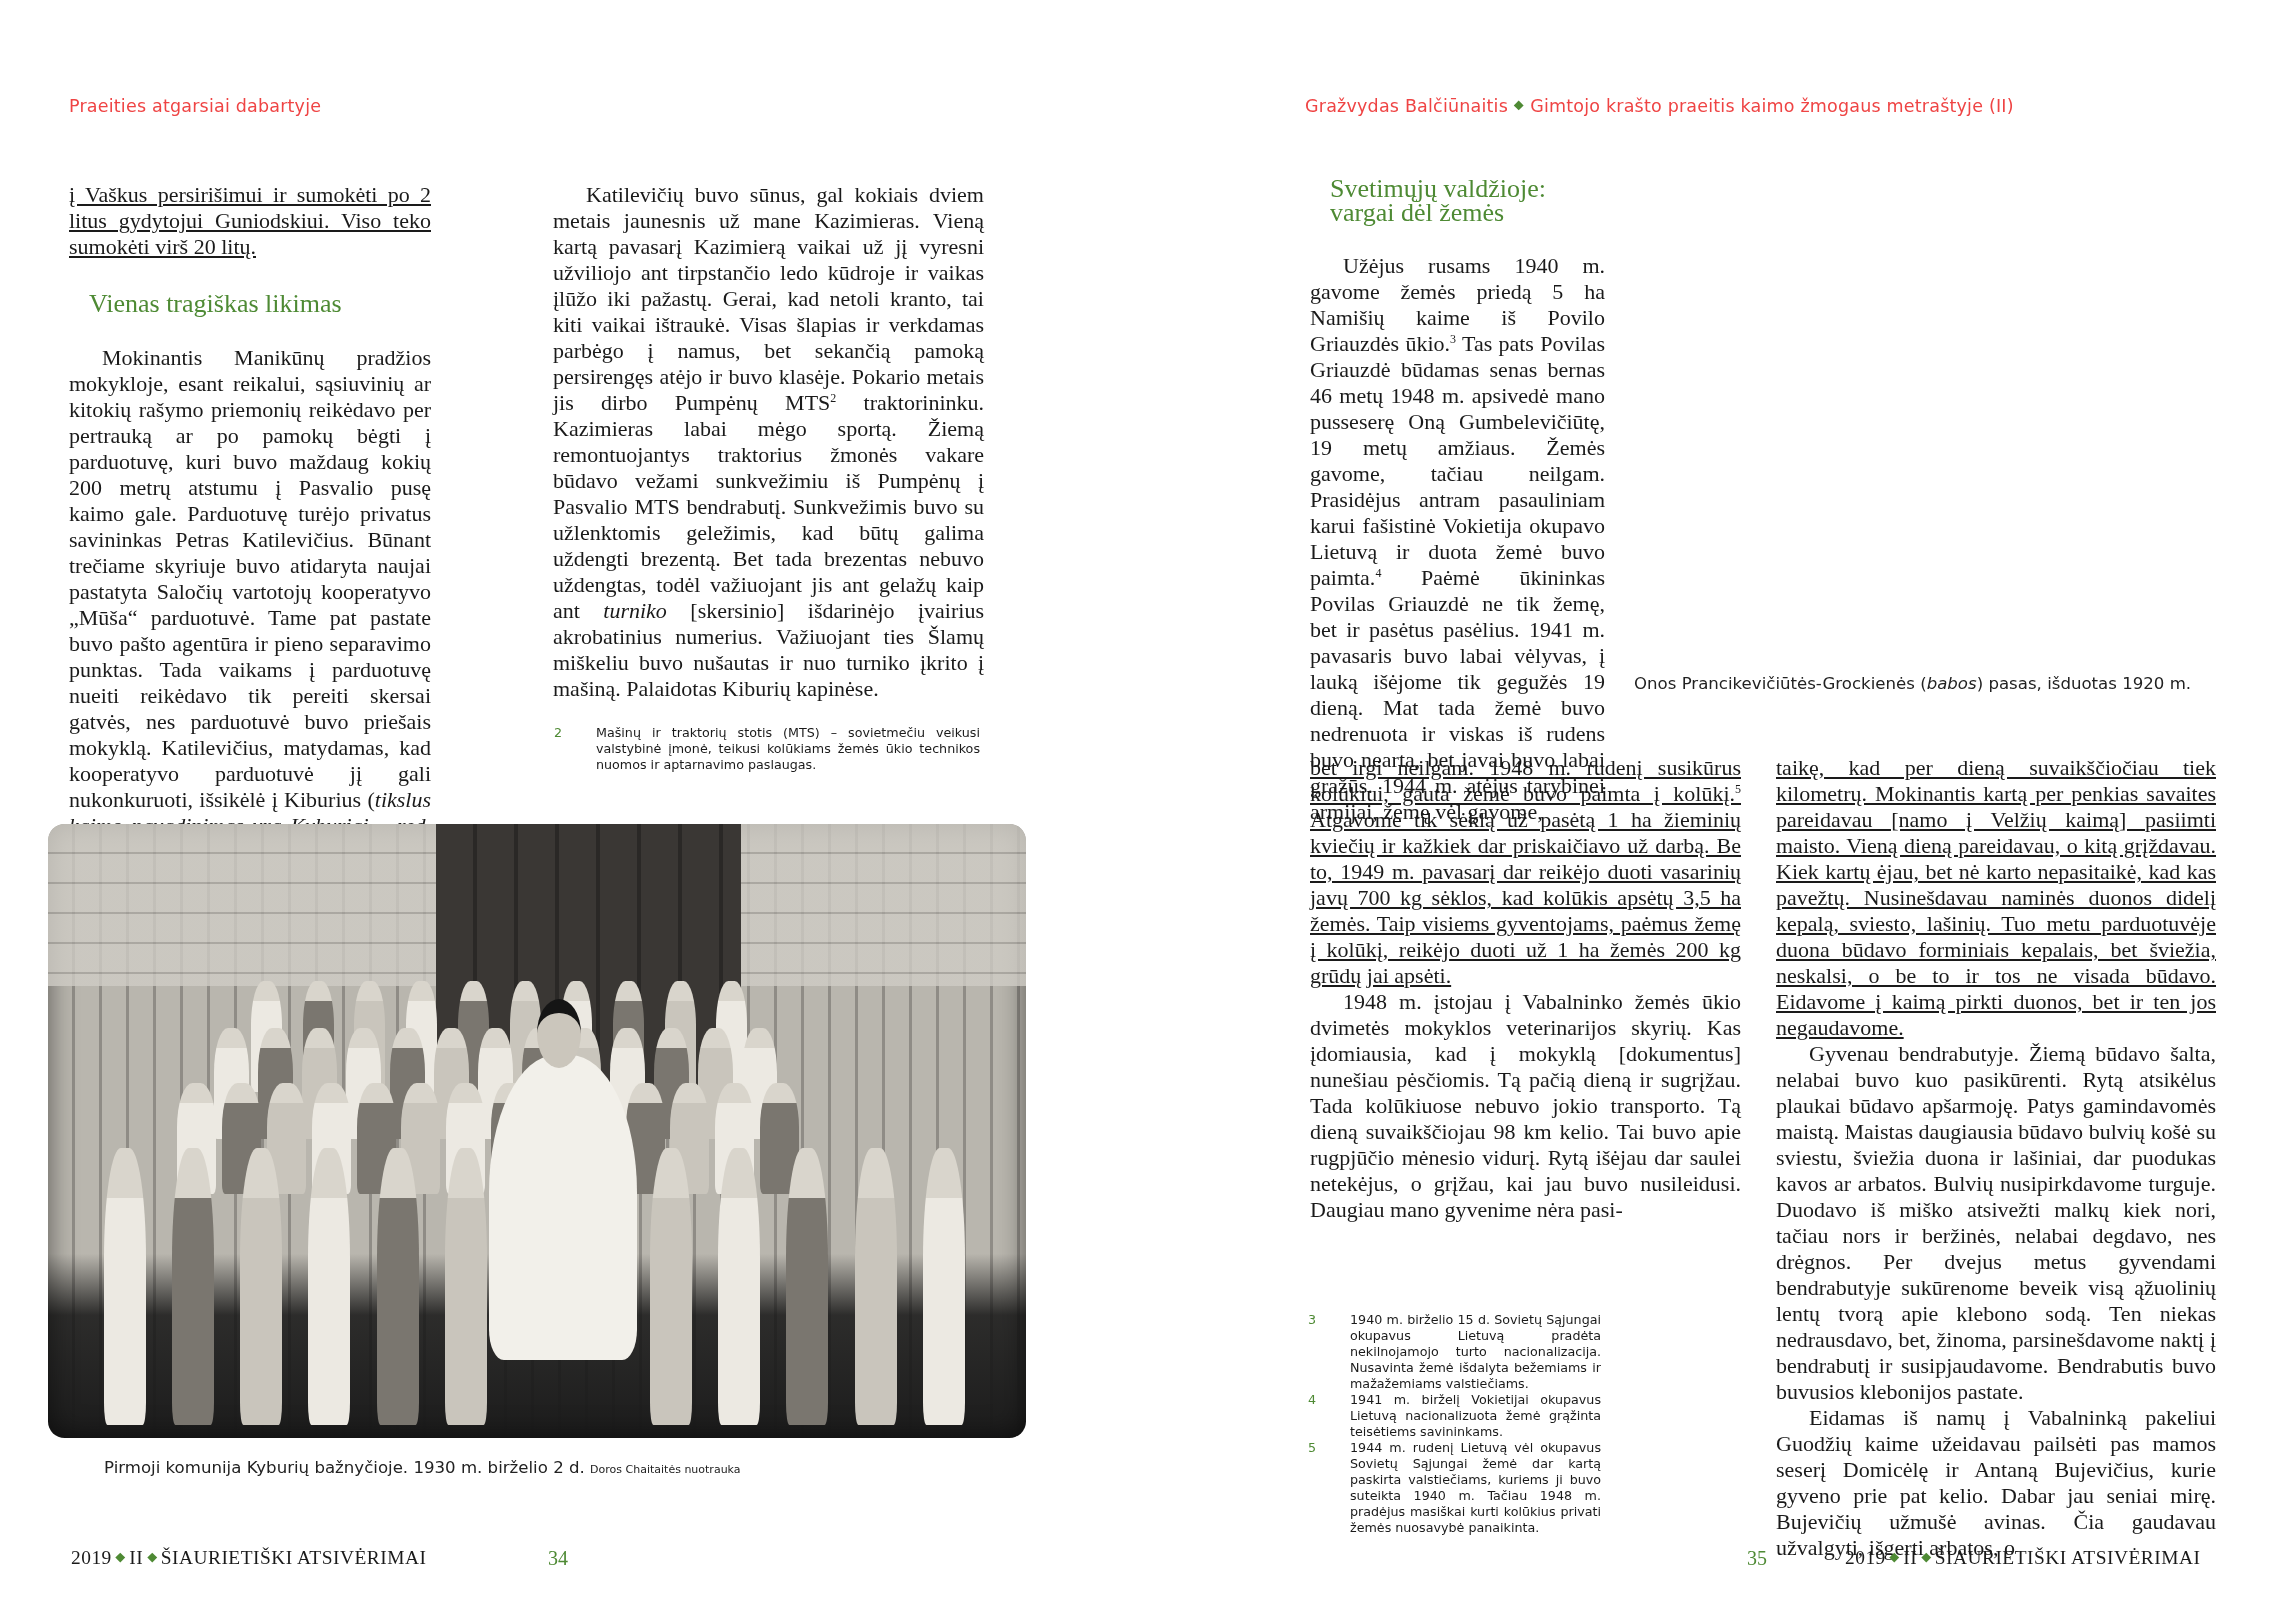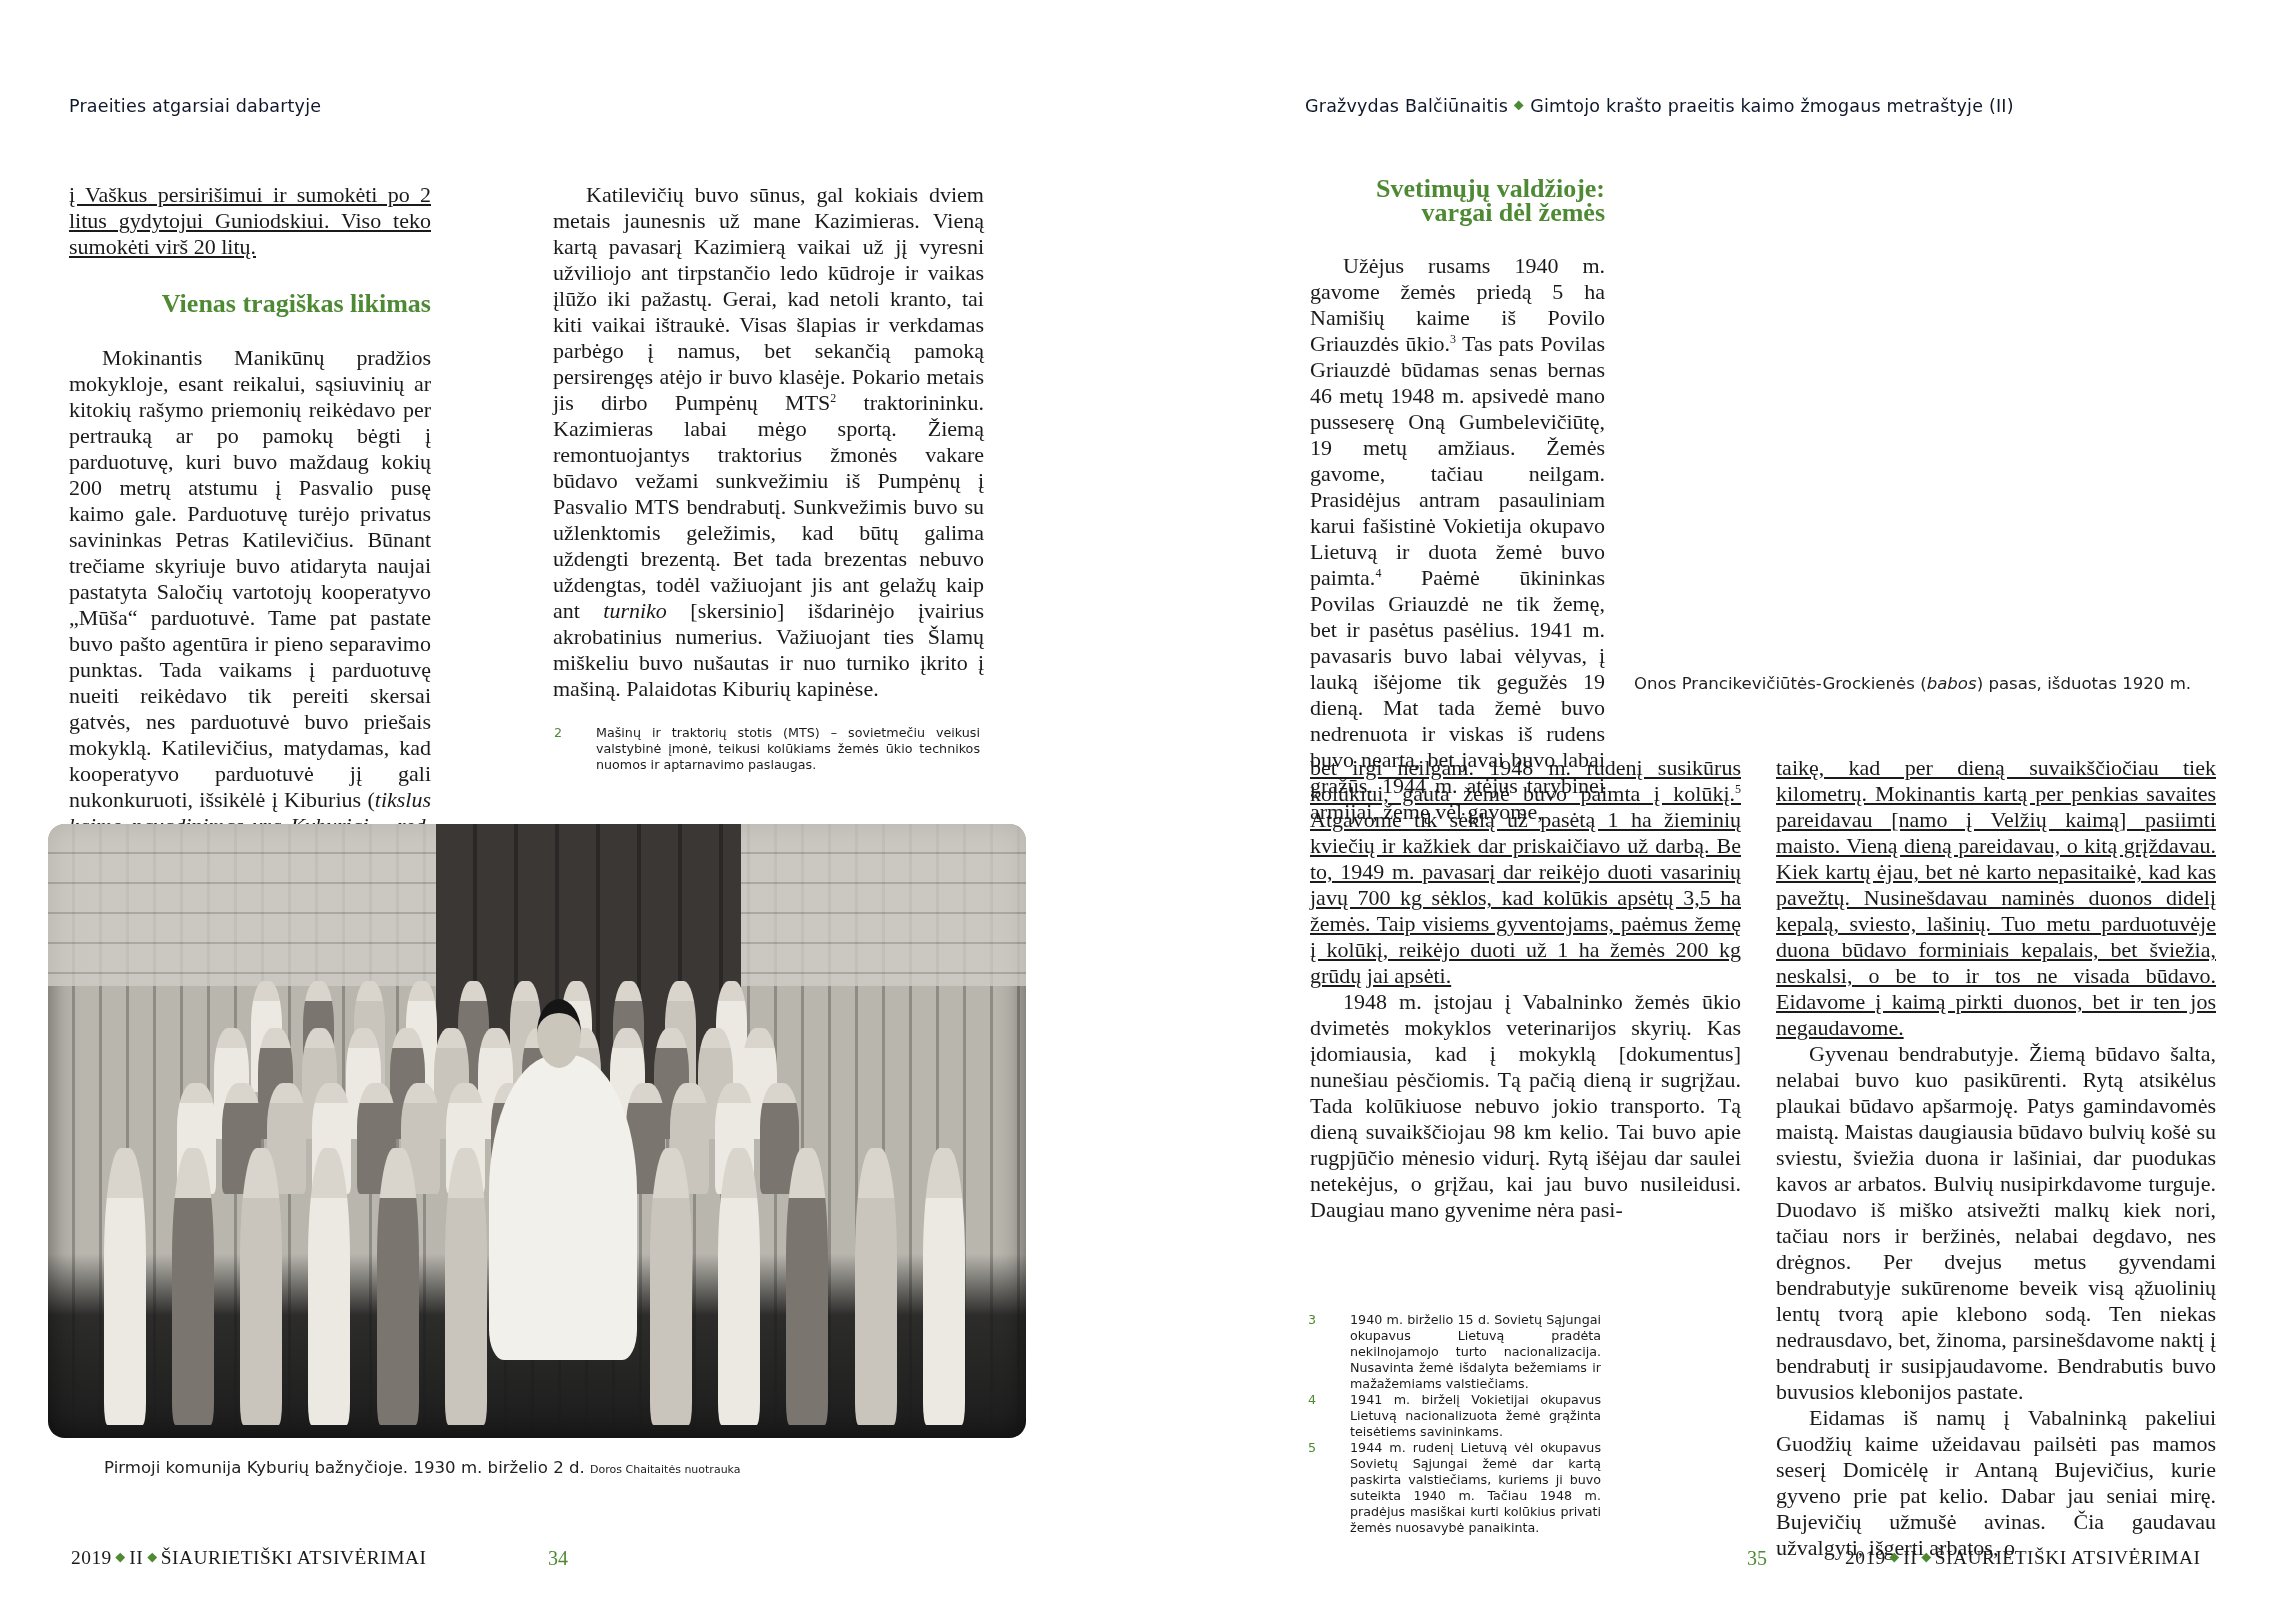--- a/index.html
+++ b/index.html
@@ -3,31 +3,31 @@
 <meta charset="utf-8">
 <style>
   html, body { margin: 0; padding: 0; background: #ffffff; }
   body { width: 2290px; height: 1619px; position: relative; overflow: hidden;
          font-family: "Liberation Serif", "DejaVu Serif", serif; color: #1a1a1a; }
   .page { position: absolute; top: 0; height: 1619px; }
   .page-left { left: 0; width: 1144px; }
   .page-right { left: 1144px; width: 1145px; }
 
   .running-head { position: absolute; top: 96px; font-family: "DejaVu Sans", sans-serif;
-                  font-size: 17.5px; color: #0f172a; letter-spacing: 0.2px; }
+                  font-size: 17.5px; color: #ef4444; letter-spacing: 0.2px; }
   .sep-diamond { display: inline-block; width: 7.4px; height: 7.4px; background: #4e8a34;
                  transform: rotate(45deg); margin: 0 7.4px 2.8px 7.4px; }
 
   .col { position: absolute; font-size: 22px; line-height: 26px; text-align: justify;
          hyphens: manual; }
   .col p { margin: 0; text-indent: 33px; }
   .col p.noindent { text-indent: 0; text-decoration: underline; }
   .col sup { font-size: 12px; line-height: 0; }
   .section-head { color: #4e8a34; font-size: 26px; line-height: 26px; margin: 31px 0 28px 20px;
-                  text-indent: 0; text-align: right; font-weight: bold; }
+                  text-indent: 0; text-align: left; font-weight: normal; }
   .section-head.two { line-height: 24px; }
 
   .footnotes { position: absolute; font-family: "DejaVu Sans", sans-serif; font-size: 12.7px;
                line-height: 16px; color: #1a1a1a; }
   .fn { display: flex; text-align: justify; }
   .fn-num { color: #4e8a34; width: 42px; flex: none; }
   .fn-text { flex: 1; }
 
   .caption { position: absolute; font-family: "DejaVu Sans", sans-serif; font-size: 16.6px;
              color: #222; }

